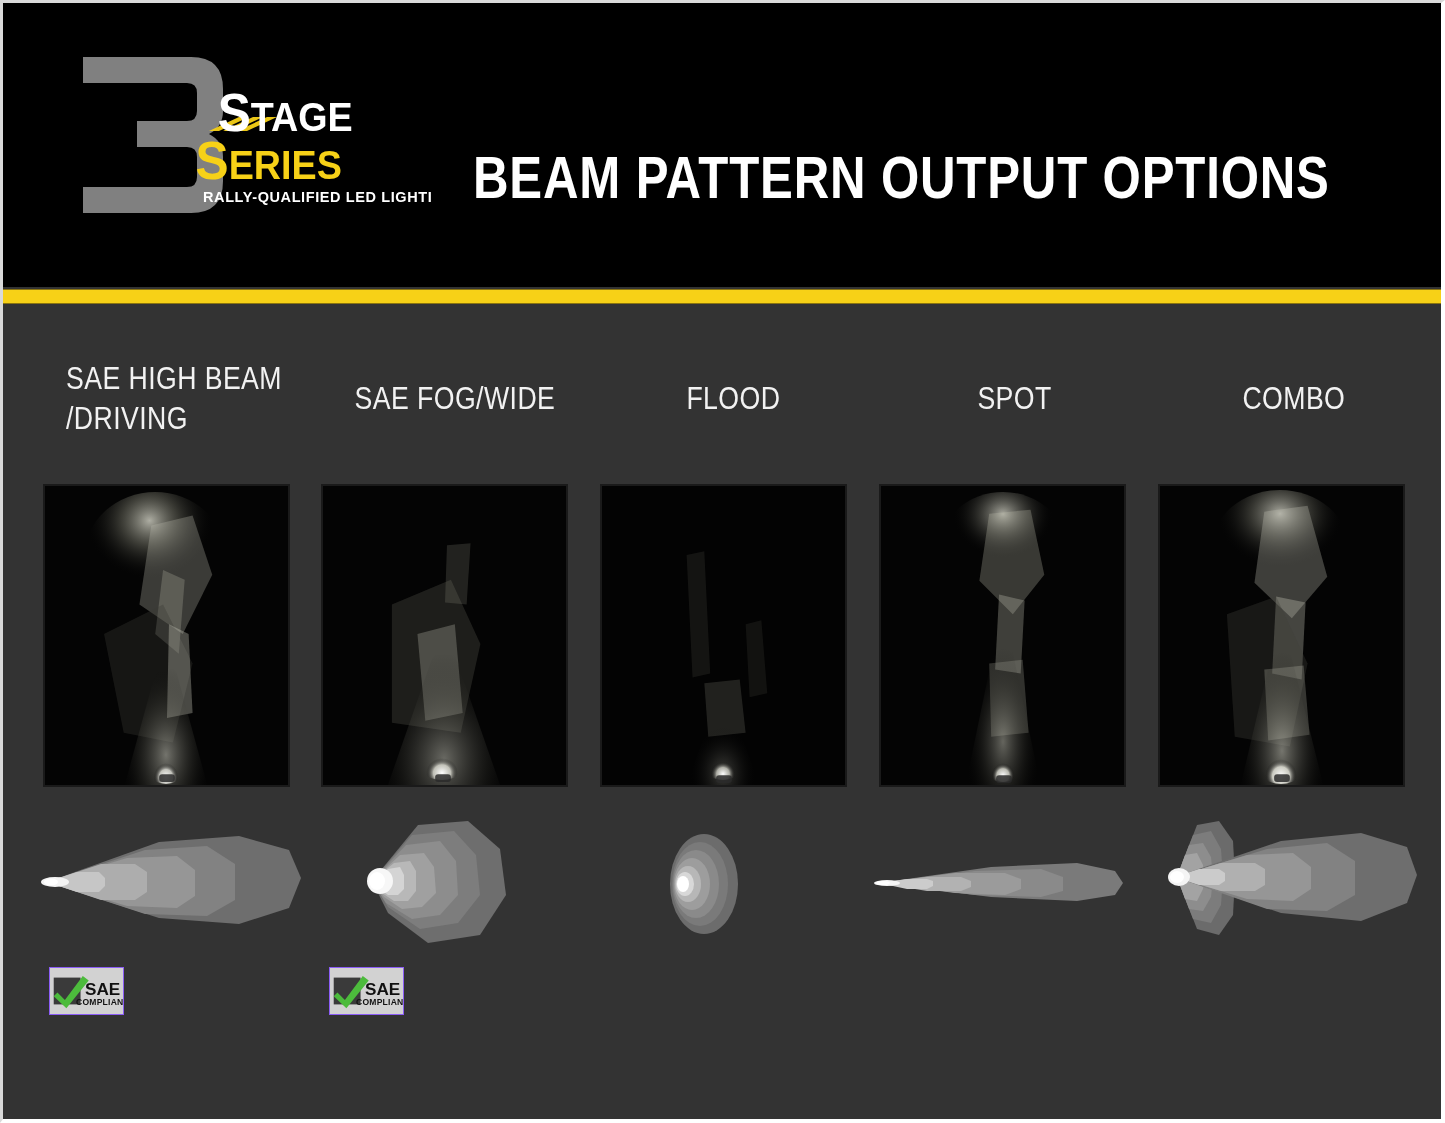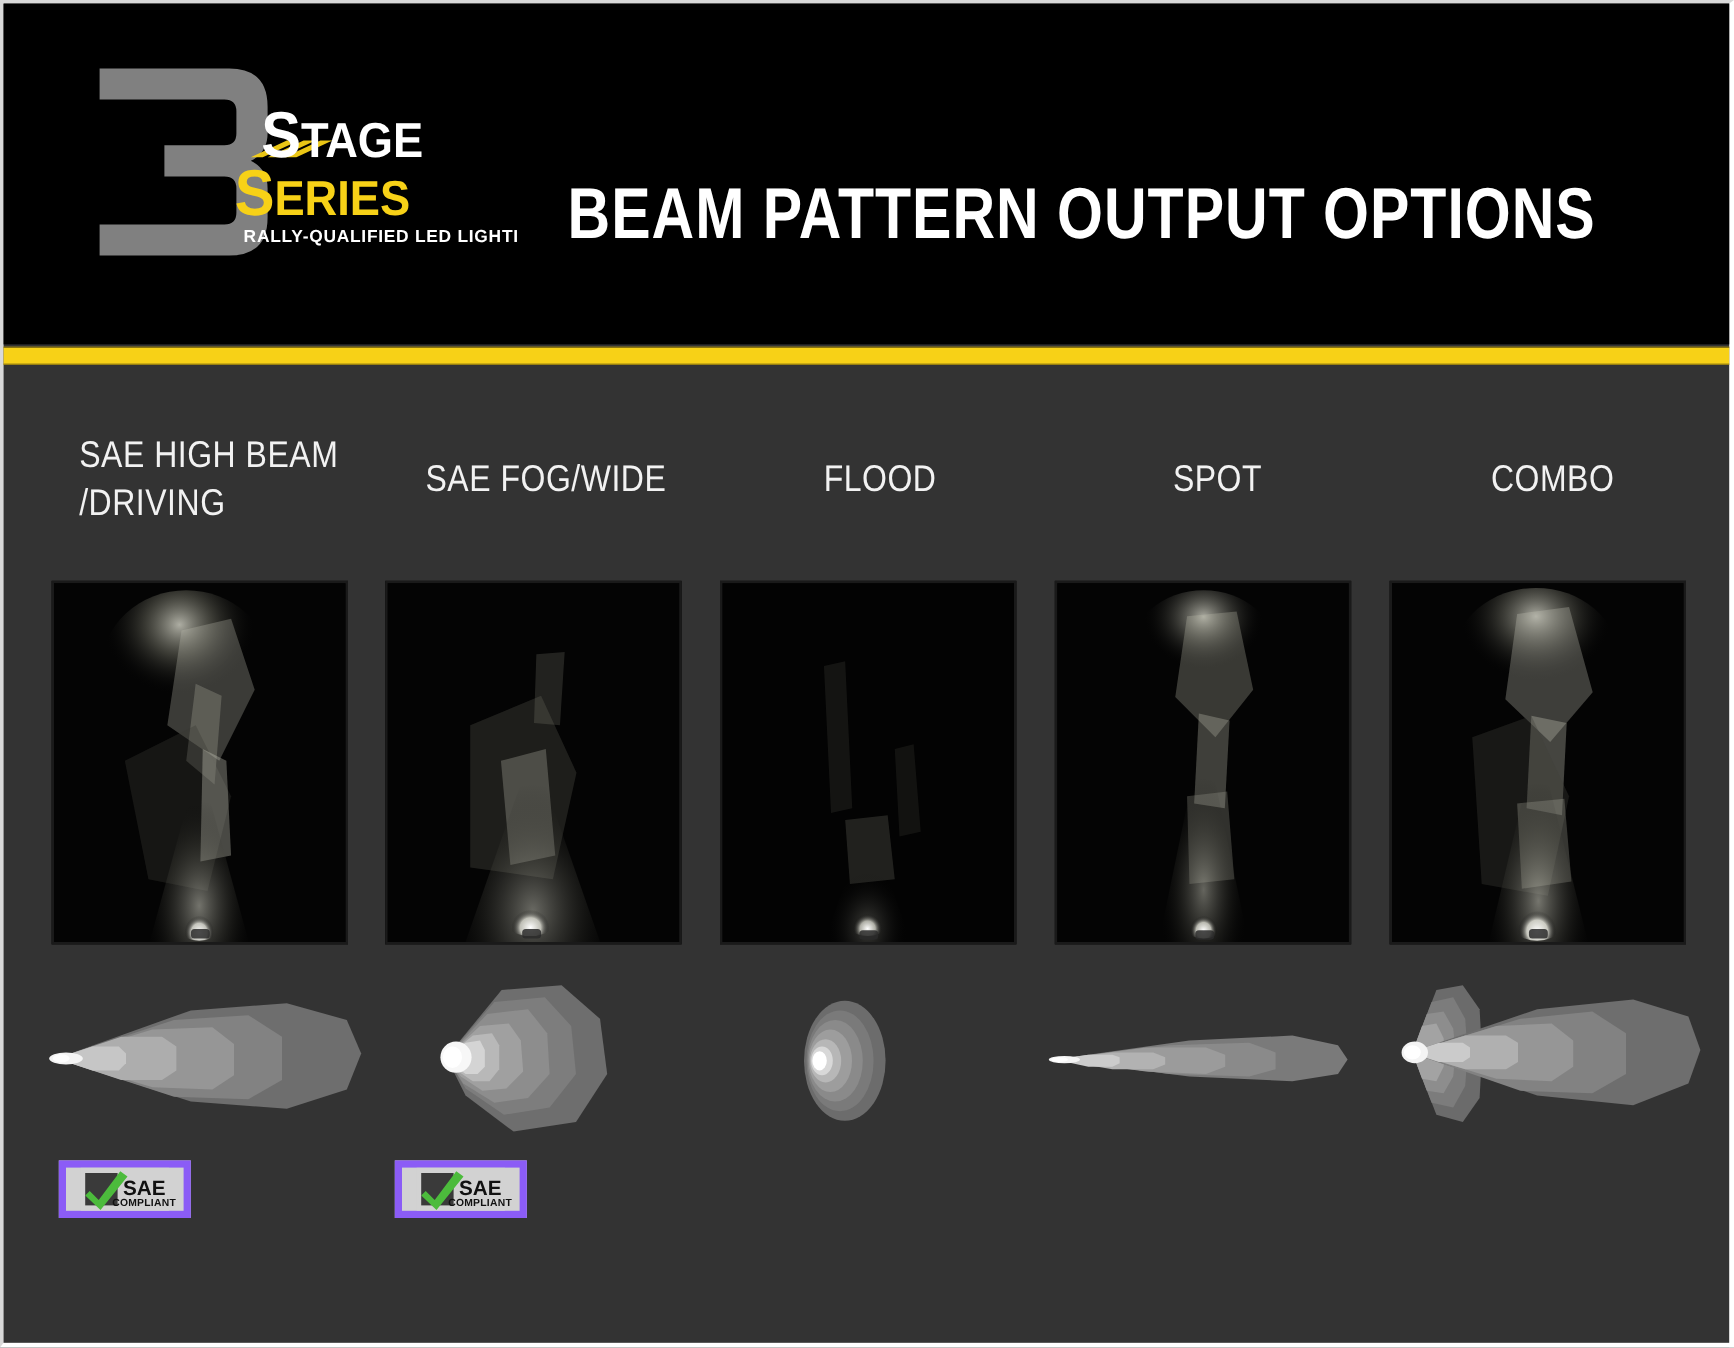--- a/index.html
+++ b/index.html
@@ -79,23 +79,23 @@
   .photo svg{display:block;width:100%;height:100%;}
 
   .beam{
     position:absolute;top:500px;
     width:290px;height:135px;
   }
   .beam svg{display:block;width:100%;height:100%;overflow:visible;}
 
   .sae-badge{
     position:absolute;top:651px;
-    width:110px;height:48px;
+    width:75px;height:48px;
     background:#d2d2d2;
-    border:6px solid #8b5cf6;
+    border:1px solid #8b5cf6;
     box-sizing:border-box;
   }
   .sae-badge svg{display:block;width:100%;height:100%;}
 </style>
 </head>
 <body>
 
 <div id="poster">
 
   <div id="header">

